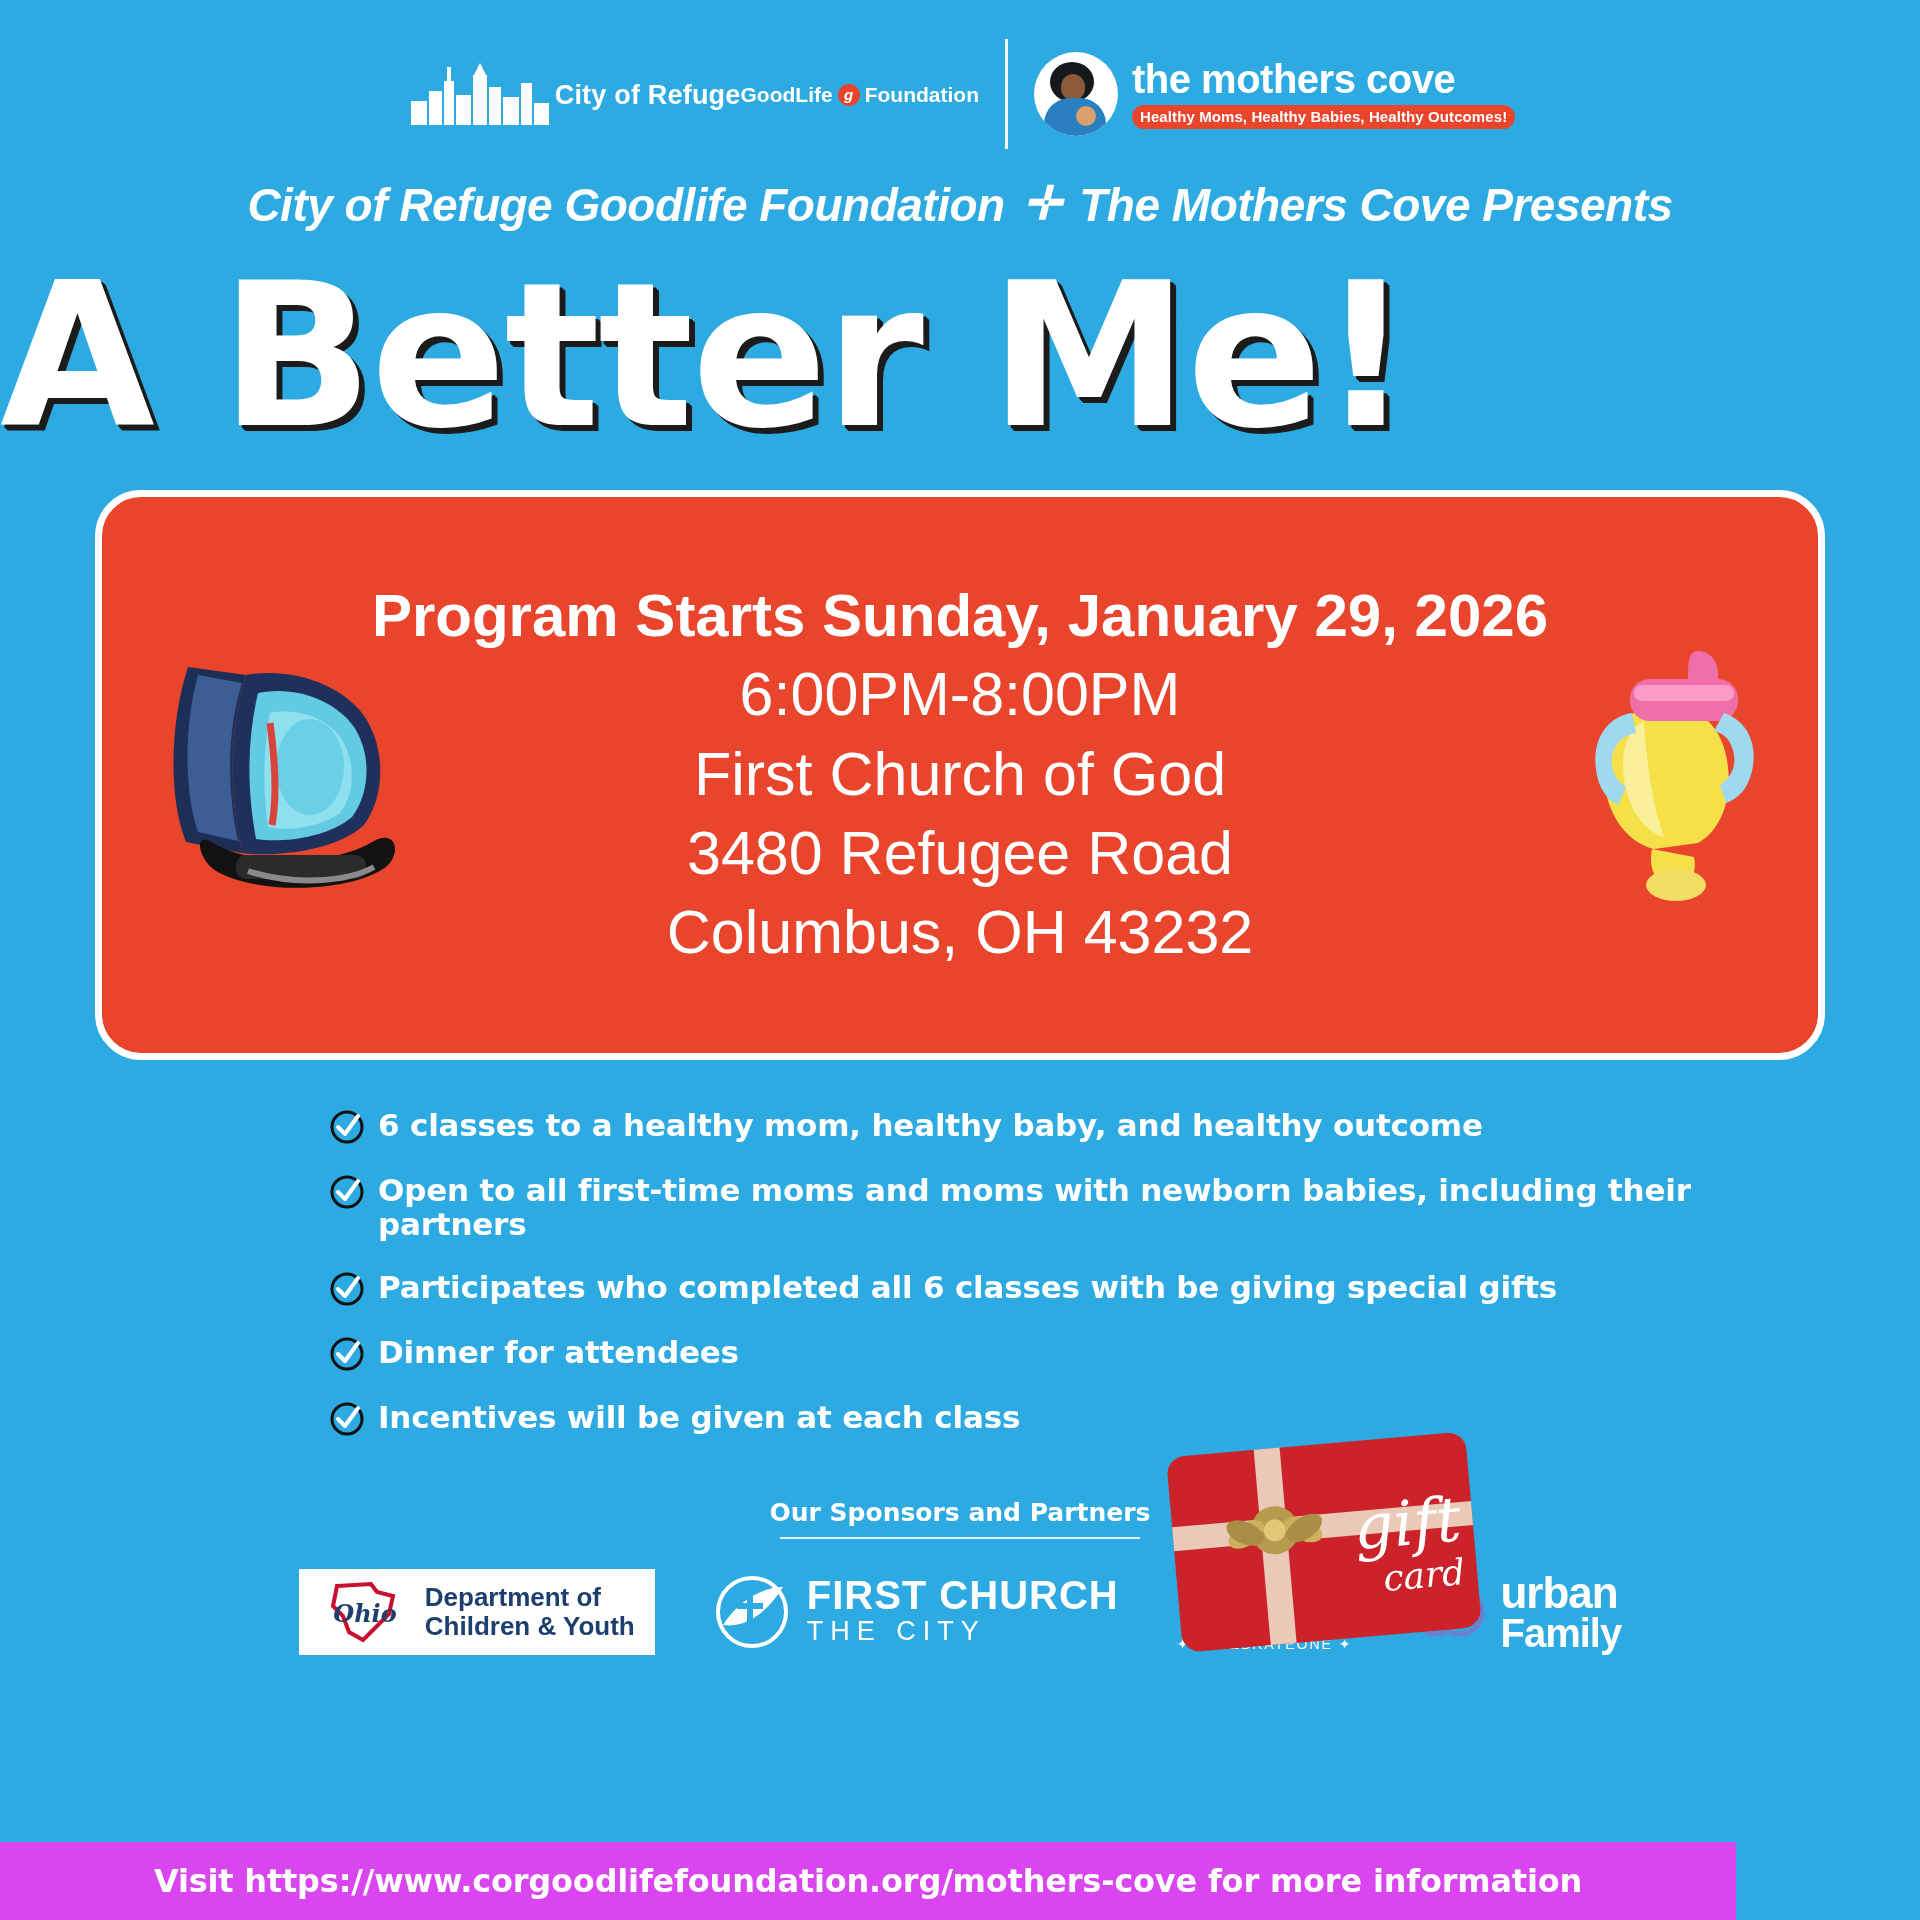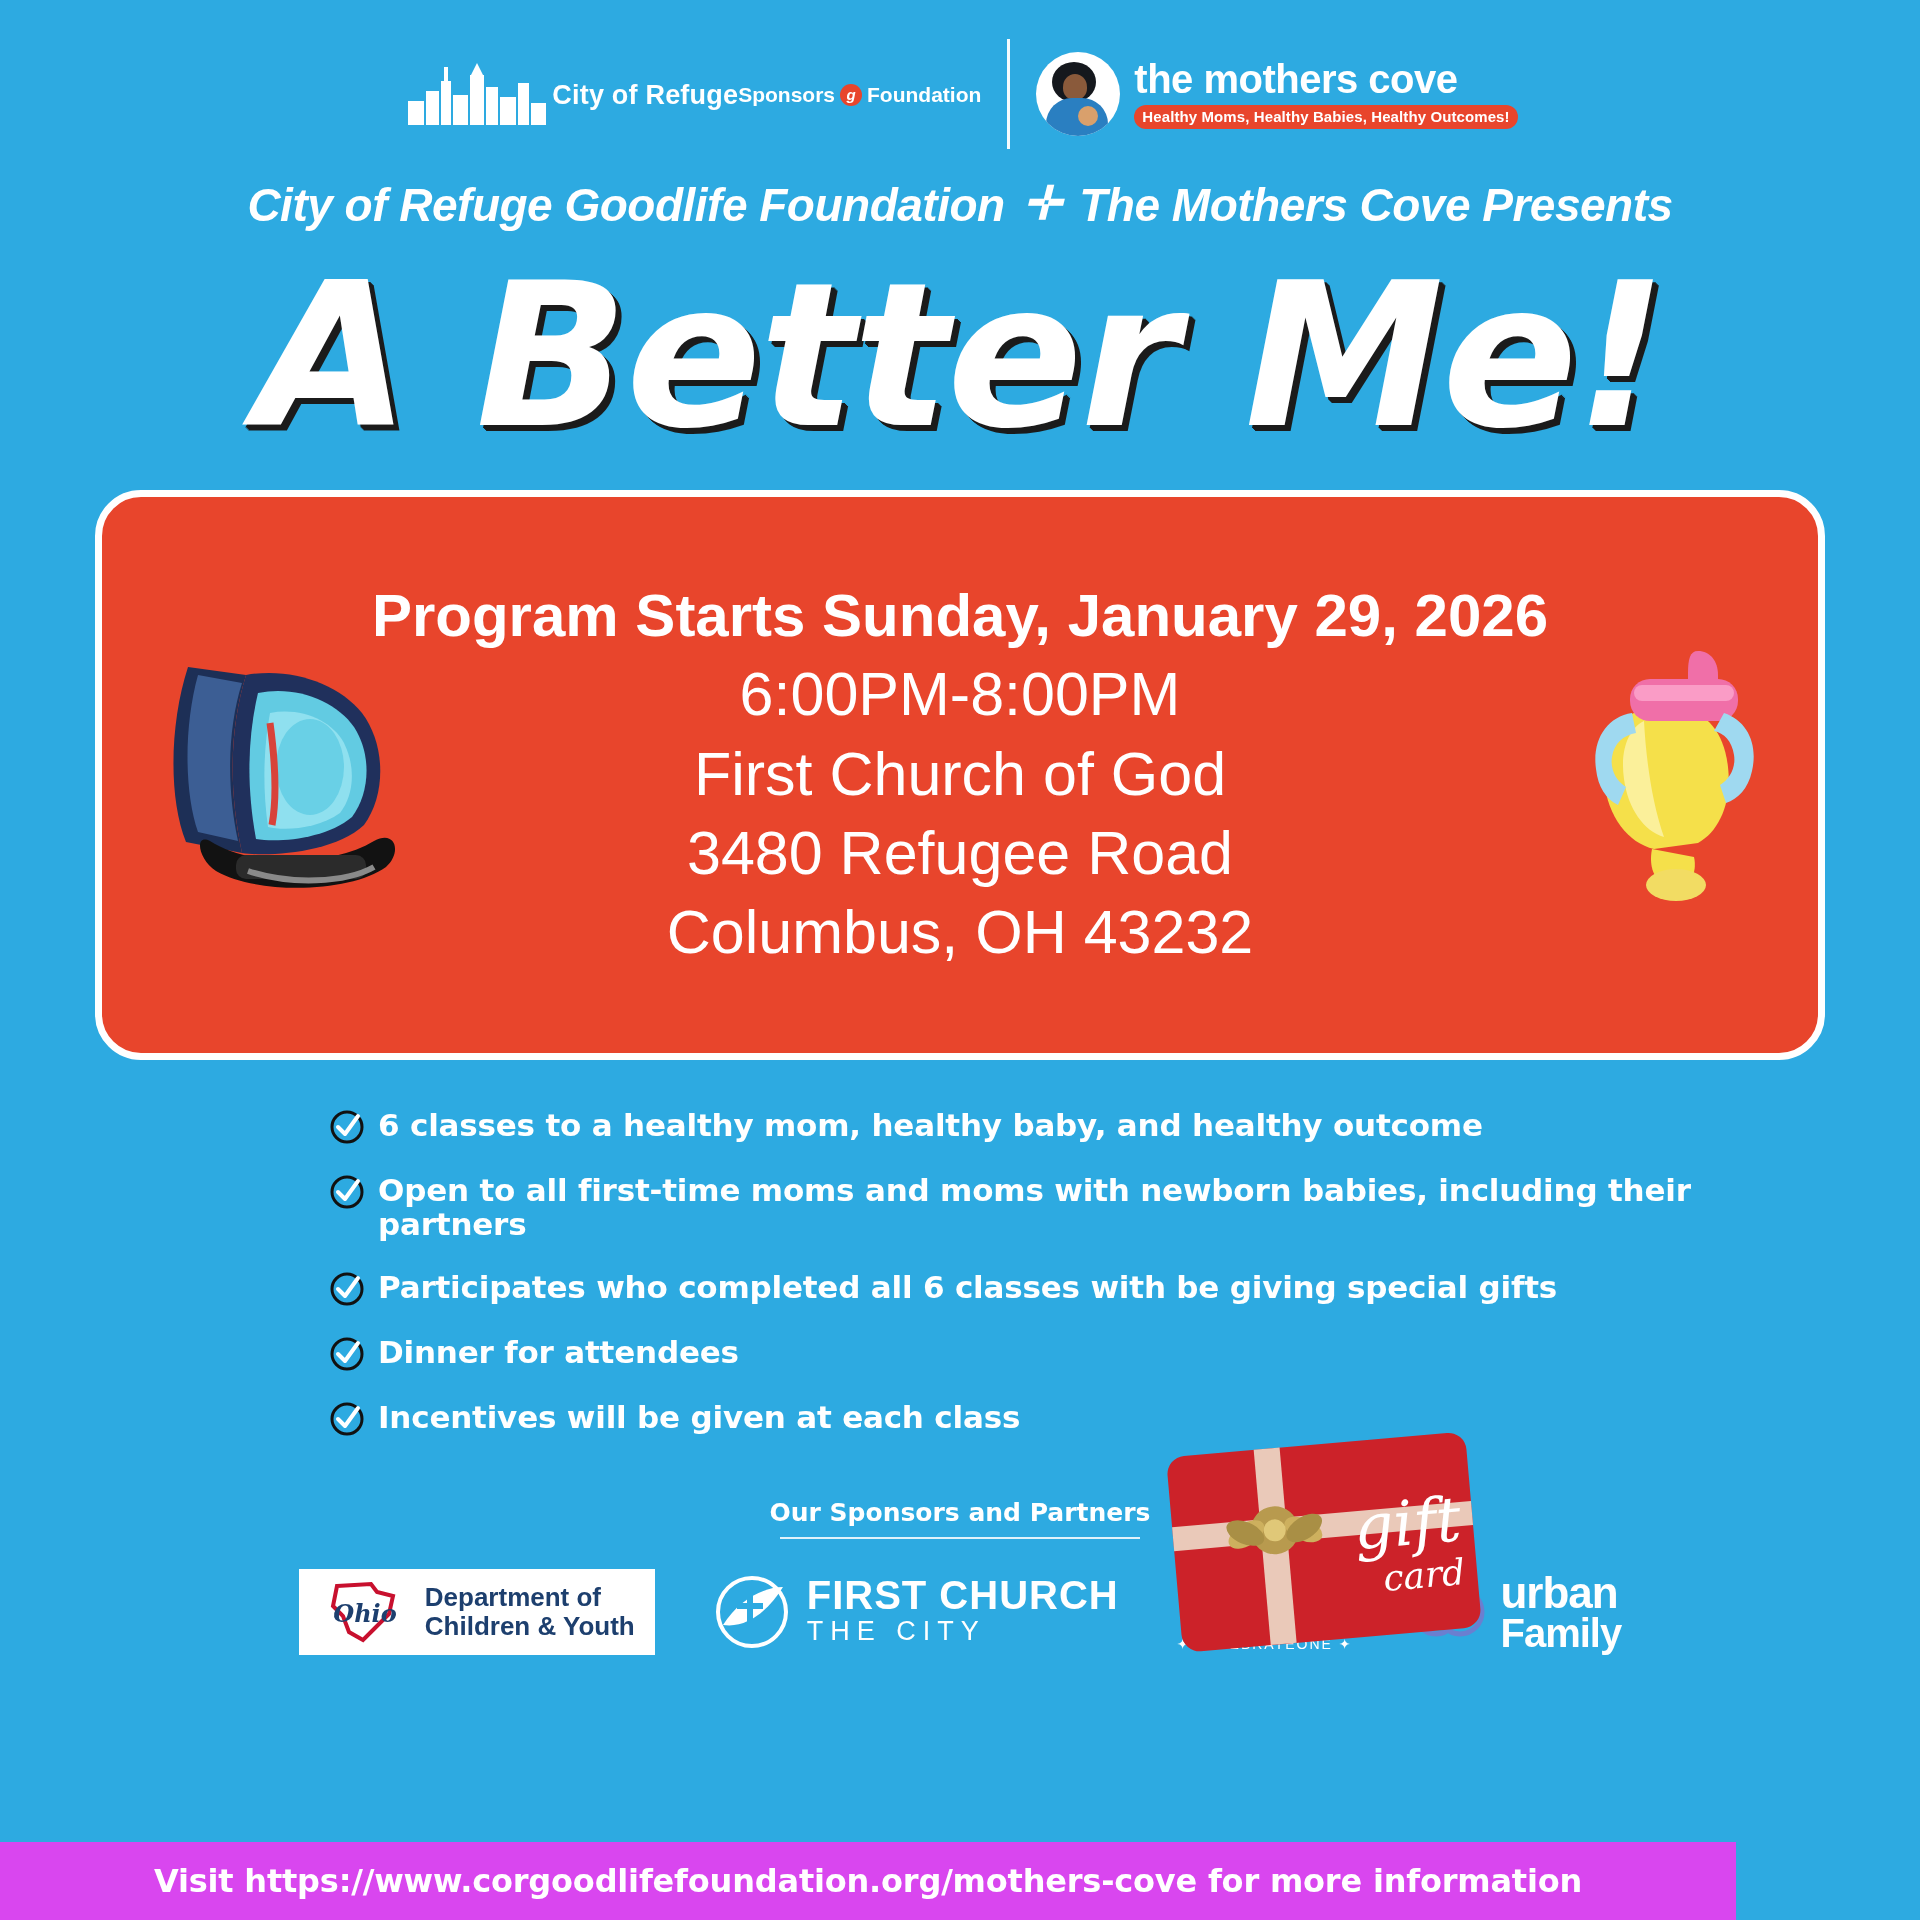--- a/index.html
+++ b/index.html
@@ -158,25 +158,23 @@
     font-style: italic;
   }
   .plus {
     display: inline-block;
     transform: translateY(-2px);
     padding: 0 6px;
   }
 
   
   .title {
-    text-align: center;
     color: #ffffff;
     font-family: "DejaVu Sans", sans-serif;
     font-weight: bold;
-    font-style: italic;
     font-size: 200px;
     line-height: 1;
     margin-top: 24px;
     letter-spacing: -2px;
     text-shadow:
        6px 6px 0 #1b1b1b,
        5px 5px 0 #1b1b1b,
        4px 4px 0 #1b1b1b,
        3px 3px 0 #1b1b1b;
   }
@@ -385,21 +383,21 @@
           <rect x="68" y="12" width="14" height="50"></rect>
           <polygon points="75,0 69,12 81,12"></polygon>
           <rect x="84" y="24" width="12" height="38"></rect>
           <rect x="98" y="34" width="16" height="28"></rect>
           <rect x="116" y="20" width="11" height="42"></rect>
           <rect x="129" y="40" width="15" height="22"></rect>
         </g>
       </svg>
       <div class="cor-name">City of Refuge</div>
       <div class="cor-sub">
-        <span>Sponsors</span>
+        <span>GoodLife</span>
         <span class="g-badge">g</span>
         <span>Foundation</span>
       </div>
     </div>
 
     <div class="divider-vert"></div>
 
     <div class="mc-logo">
       <div class="mc-circle">
         <div class="head"></div>

